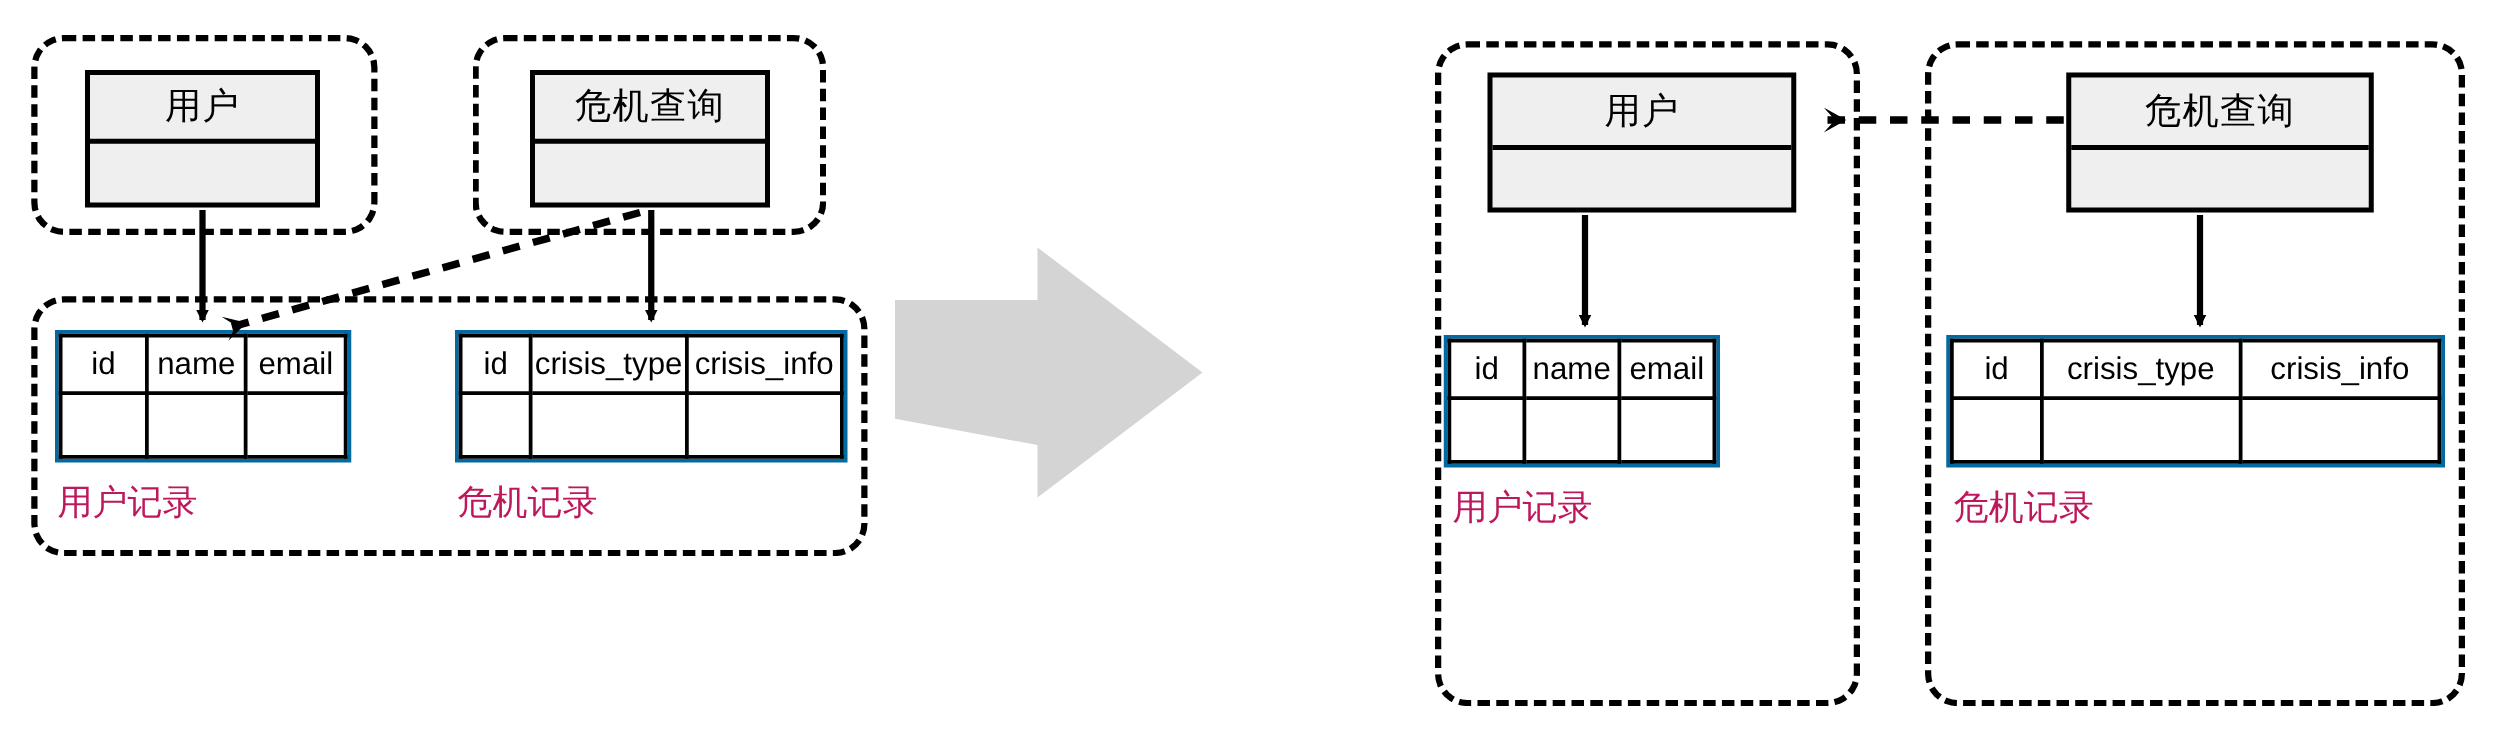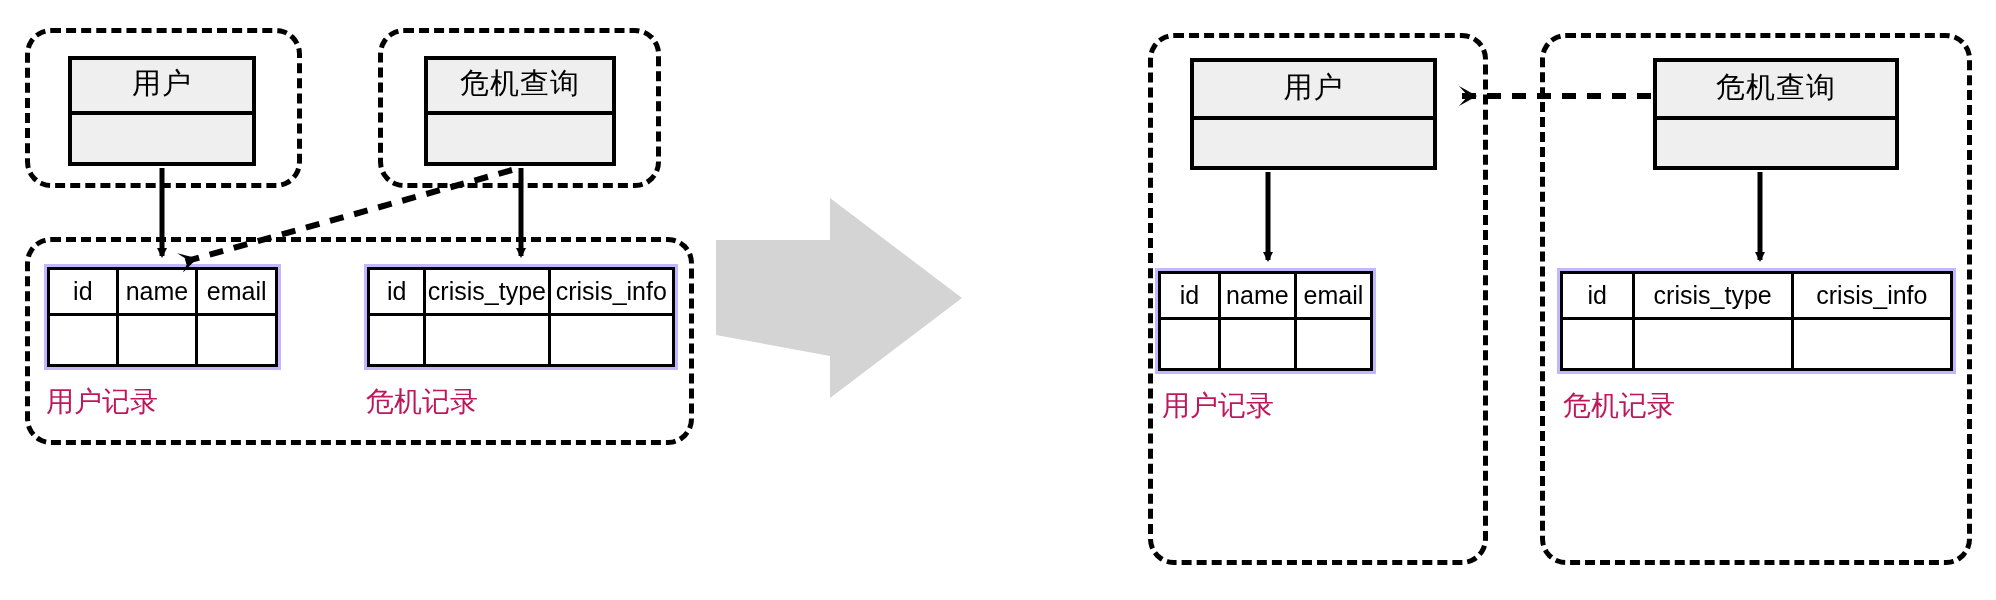--- a/index.html
+++ b/index.html
@@ -26,21 +26,20 @@
     background: transparent;
   }
   
   .classbox {
     position: absolute;
     box-sizing: border-box;
     border: 4px solid #000000;
     background: #efefef;
     display: flex;
     flex-direction: column;
-    font-family: Liberation Mono, monospace;
   }
   .classbox .title {
     flex: 0 0 auto;
     border-bottom: 4px solid #000000;
     display: flex;
     align-items: center;
     justify-content: center;
     color: #000000;
     font-size: 29px;
     line-height: 1;
@@ -49,21 +48,21 @@
   }
   .classbox .body {
     flex: 1 1 auto;
   }
   
   .datatable {
     position: absolute;
     box-sizing: border-box;
     border-collapse: collapse;
     background: #ffffff;
-    border: 3px solid #c4b5fd;
+    border: 3px solid #0369a1;
   }
   .datatable table {
     border-collapse: collapse;
     width: 100%;
     height: 100%;
     table-layout: fixed;
   }
   .datatable td {
     border: 3px solid #000000;
     text-align: center;

